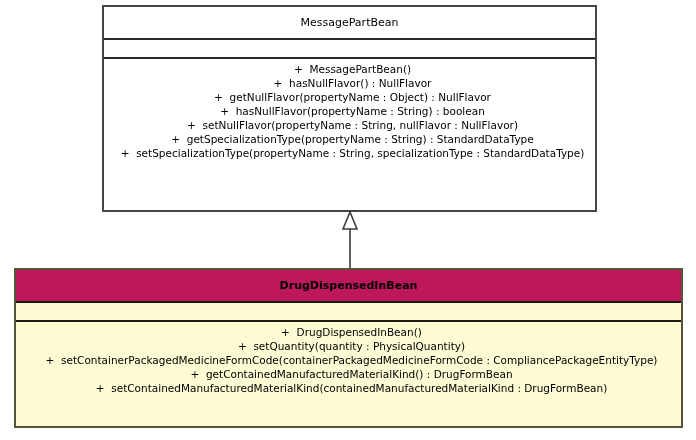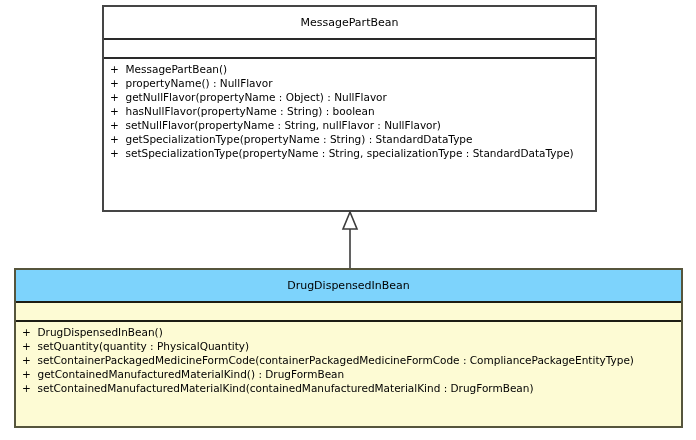--- a/index.html
+++ b/index.html
@@ -55,20 +55,21 @@
   .uml-class .compartment.operations-compartment {
     padding: 3px 0 3px 0;
   }
 
   .uml-class .member {
     font-size: 10.5px;
     line-height: 14px;
     color: #000000;
     white-space: nowrap;
     padding-left: 6px;
+    text-align: center;
   }
 
   .uml-class .member .visibility {
     display: inline;
   }
 
   
   #class-messagepartbean {
     left: 102px;
     top: 5px;
@@ -92,24 +93,25 @@
   
   #class-drugdispensedinbean {
     left: 14px;
     top: 268px;
     width: 669px;
     height: 160px;
     background: #fdfbd4;
     border-color: #56553c;
   }
   #class-drugdispensedinbean .compartment.name-compartment {
-    background: #7dd3fc;
+    background: #be185d;
     border-bottom-color: #1d1d14;
     padding-top: 9px;
     padding-bottom: 9px;
+    font-weight: bold;
   }
   #class-drugdispensedinbean .compartment.attributes-compartment {
     background: #fdfbd4;
     border-bottom-color: #1d1d14;
   }
   #class-drugdispensedinbean .compartment.operations-compartment {
     background: #fdfbd4;
   }
 
   
@@ -133,21 +135,21 @@
 
     <div class="compartment attributes-compartment"></div>
 
     <div class="compartment operations-compartment">
       <div class="member">
         <span class="visibility">+&nbsp;</span>
         <span class="sig">MessagePartBean()</span>
       </div>
       <div class="member">
         <span class="visibility">+&nbsp;</span>
-        <span class="sig">propertyName() : NullFlavor</span>
+        <span class="sig">hasNullFlavor() : NullFlavor</span>
       </div>
       <div class="member">
         <span class="visibility">+&nbsp;</span>
         <span class="sig">getNullFlavor(propertyName : Object) : NullFlavor</span>
       </div>
       <div class="member">
         <span class="visibility">+&nbsp;</span>
         <span class="sig">hasNullFlavor(propertyName : String) : boolean</span>
       </div>
       <div class="member">

